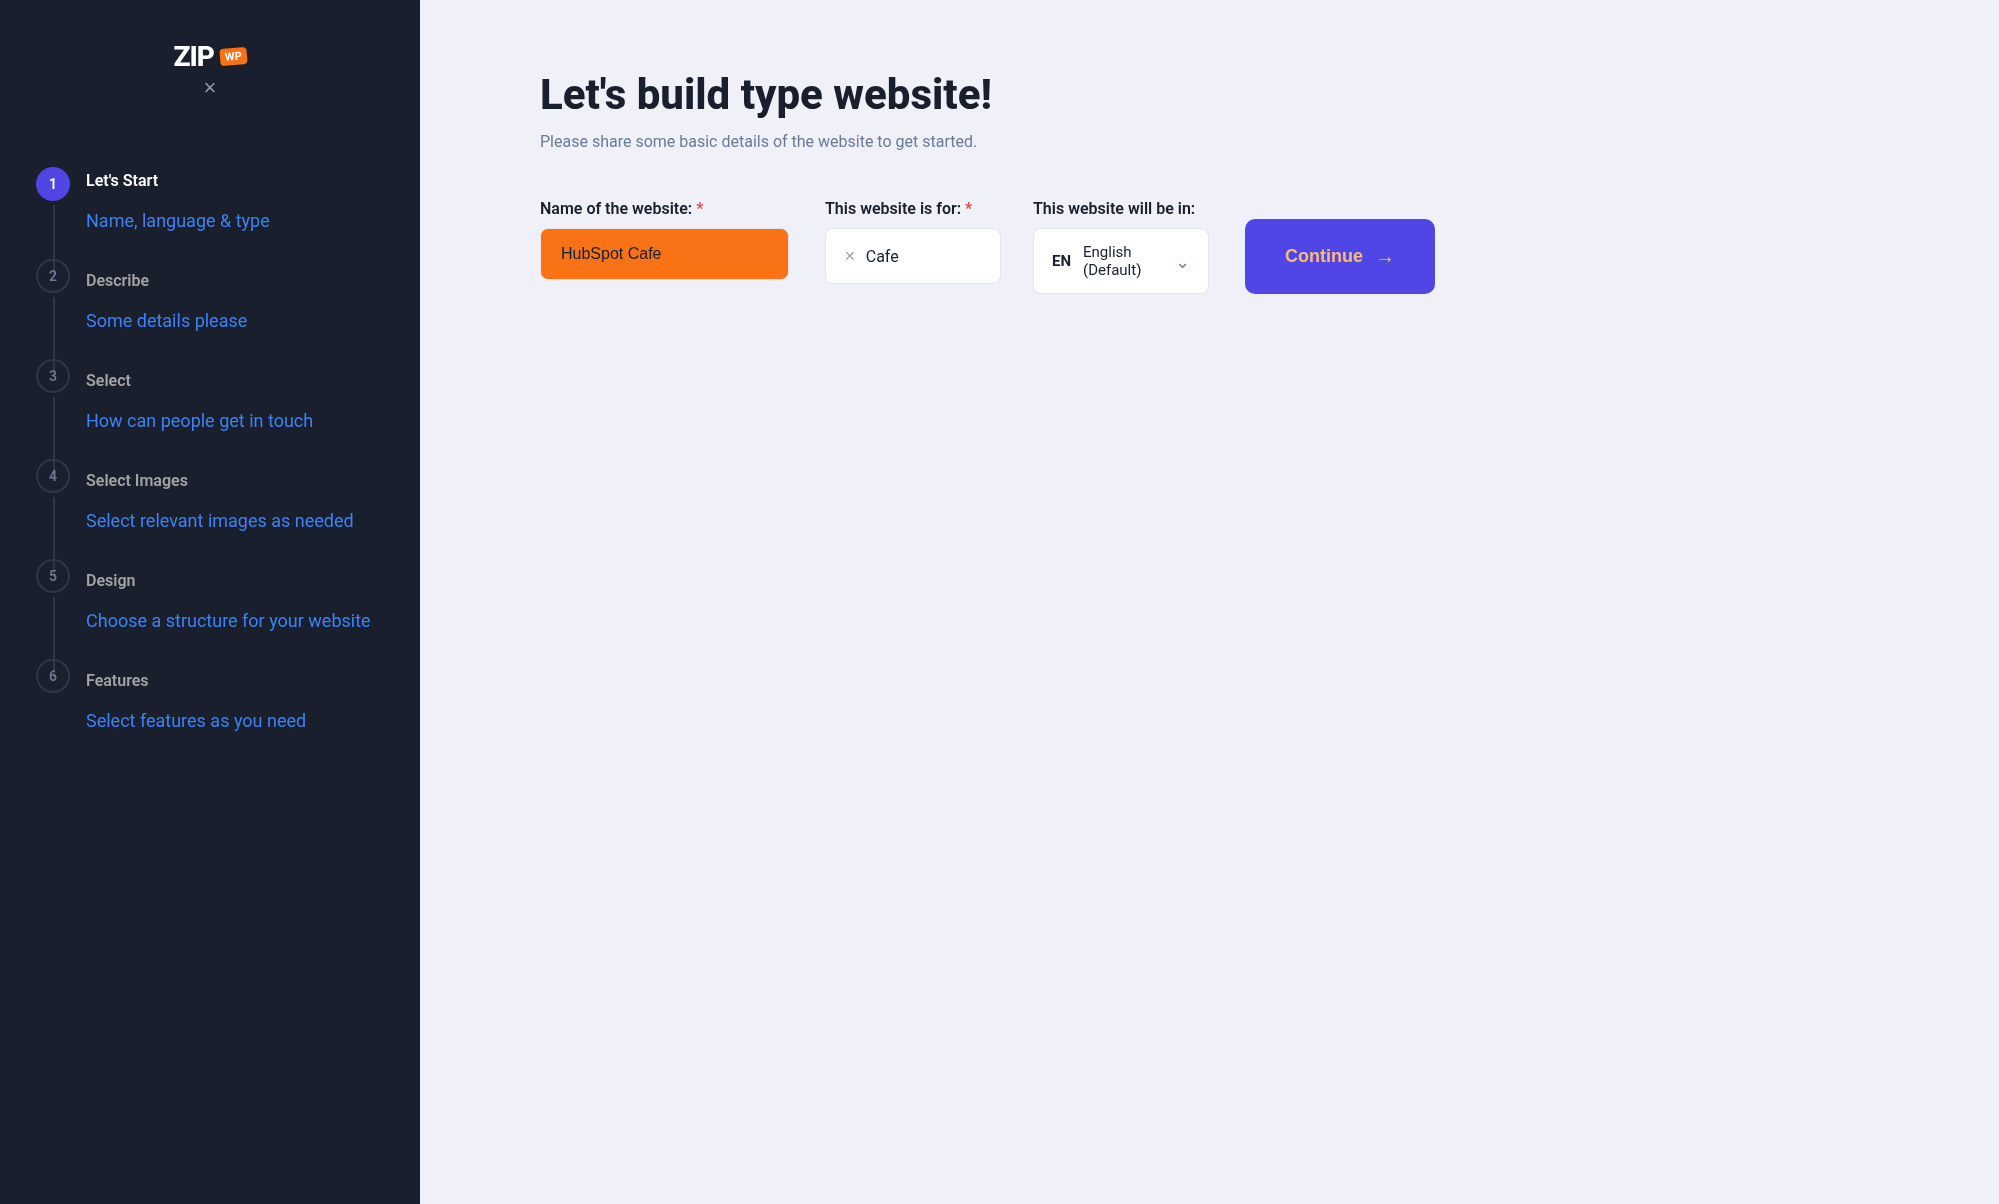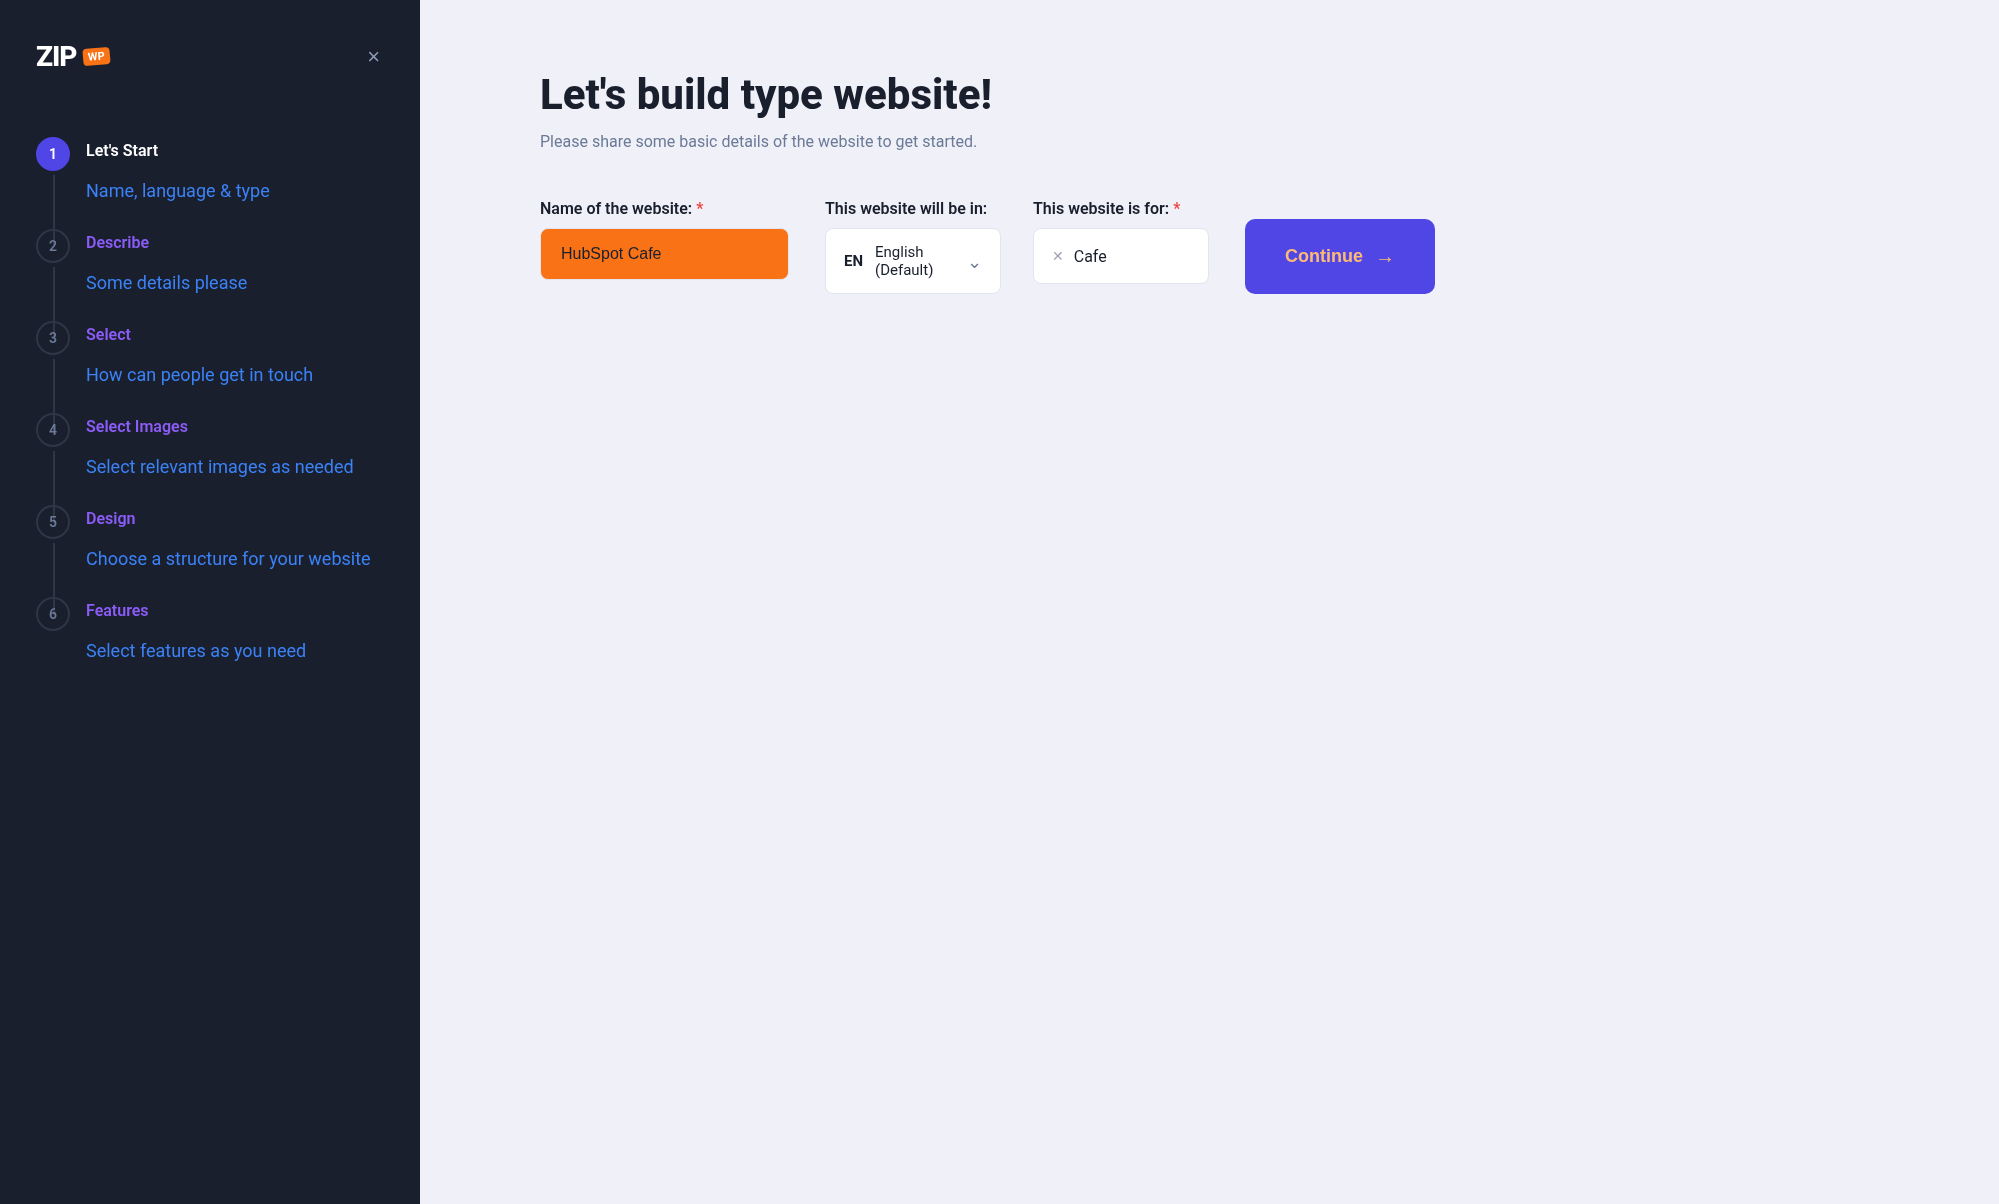--- a/index.html
+++ b/index.html
@@ -21,20 +21,21 @@
       flex-direction: column;
       padding: 0;
       position: relative;
     }
 
     .sidebar-header {
       display: flex;
       align-items: center;
       justify-content: space-between;
       padding: 40px 36px 40px 36px;
+      flex-direction: column;
     }
 
     .logo {
       display: flex;
       align-items: center;
       gap: 4px;
     }
 
     .logo-zip {
       font-size: 28px;
@@ -122,21 +123,22 @@
       padding-top: 4px;
     }
 
     .step-title {
       font-size: 16px;
       font-weight: 600;
       color: #ffffff;
     }
 
     .step-title.inactive {
-      color: #8b5cf6;
+      color: #a3a3a3;
+      margin-top: 8px;
     }
 
     .step-subtitle {
       font-size: 18px;
       color: #3b82f6;
     }
 
     
     .main-content {
       flex: 1;
@@ -371,40 +373,40 @@
       <label class="form-label">
         <span>Name of the website:</span><span class="required">*</span>
       </label>
       <input type="text" class="text-input" value="HubSpot Cafe" style="">
     </div>
 
     <div class="two-col-row">
 
       <div class="form-group-half">
         <label class="form-label">
+          <span>This website is for:</span><span class="required">*</span>
+        </label>
+        <div class="tag-input">
+          <span class="tag-close">✕</span>
+          <span class="tag-value">Cafe</span>
+        </div>
+      </div>
+
+      <div class="form-group-half">
+        <label class="form-label">
           <span>This website will be in:</span>
         </label>
         <div class="select-input">
           <div class="select-left">
             <span class="lang-code">EN</span>
             <span class="lang-name">English (Default)</span>
           </div>
           <span class="chevron-down">⌄</span>
         </div>
       </div>
-
-      <div class="form-group-half">
-        <label class="form-label">
-          <span>This website is for:</span><span class="required">*</span>
-        </label>
-        <div class="tag-input">
-          <span class="tag-close">✕</span>
-          <span class="tag-value">Cafe</span>
-        </div>
-      </div>
     </div>
 
     <button class="continue-btn">
       <span>Continue</span>
       <span class="arrow-icon">→</span>
     </button>
   </div>
 </main>
 
 </body></html>

